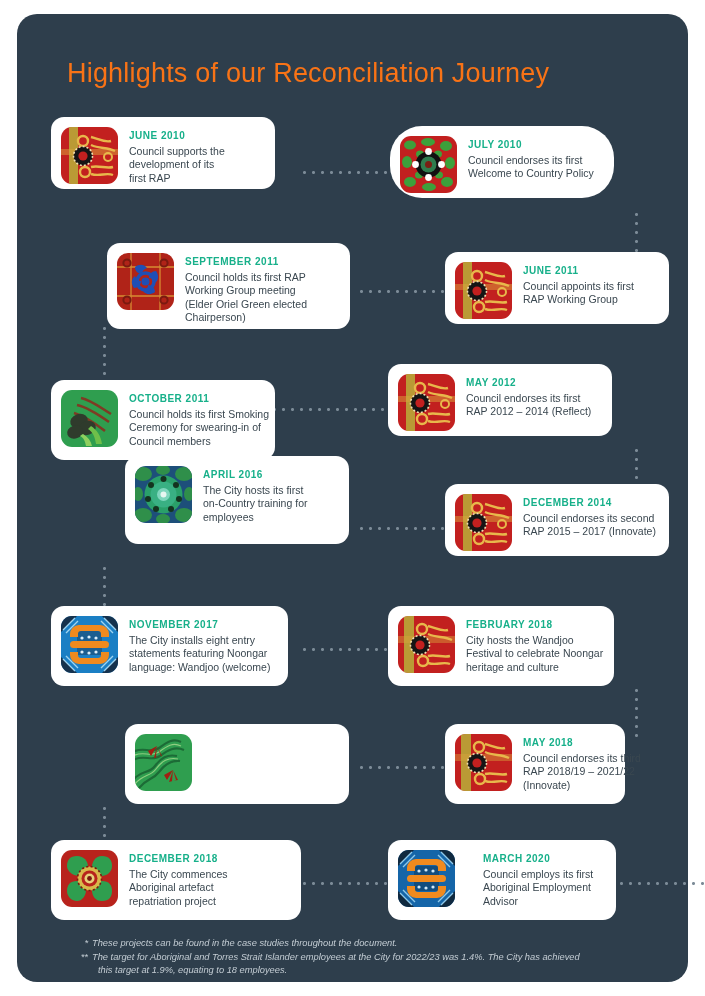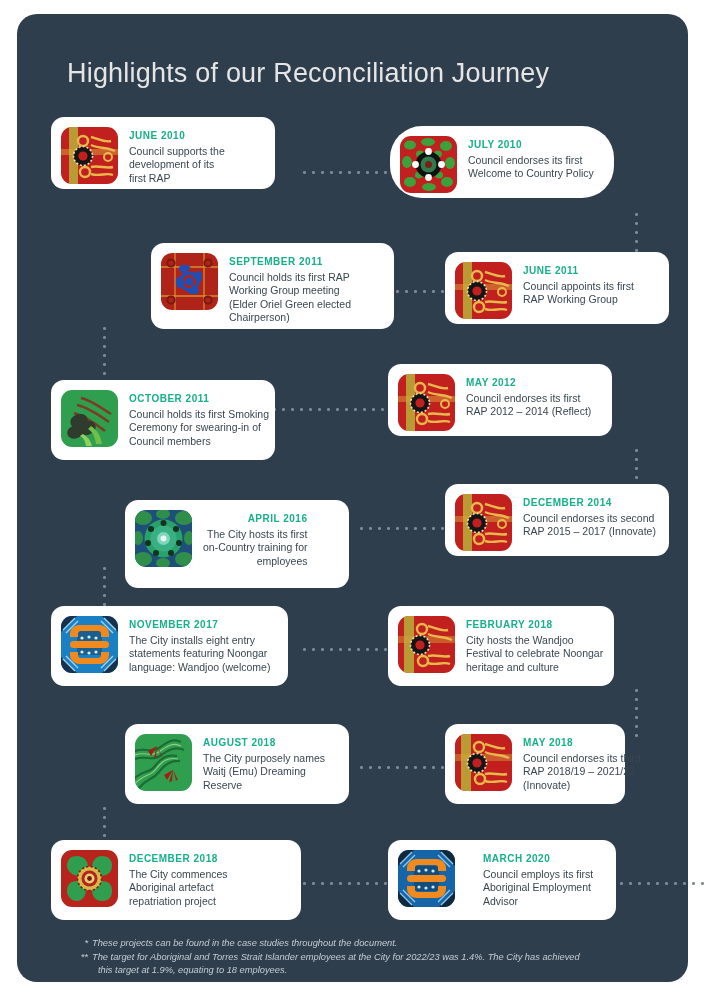--- a/index.html
+++ b/index.html
@@ -6,21 +6,21 @@
   body{width:705px;height:996px;font-family:"Liberation Sans",sans-serif;overflow:hidden;}
 
   #panel{
     position:absolute; left:17px; top:14px; width:671px; height:968px;
     background:#2e3e4c; border-radius:20px;
   }
 
   #title{
     position:absolute; left:50px; top:44px;
     font-size:27px; font-weight:400; letter-spacing:.2px;
-    color:#e5e5e5; white-space:nowrap;
+    color:#f97316; white-space:nowrap;
   }
 
   
   .dots-h{
     position:absolute; height:3px;
     background-image:radial-gradient(circle, #7c8b97 1.3px, rgba(0,0,0,0) 1.6px);
     background-size:9px 3px; background-repeat:repeat-x;
   }
   .dots-v{
     position:absolute; width:3px;
@@ -137,21 +137,21 @@
     </div>
     <div class="ctext">
       <div class="cdate">JULY 2010</div>
       <div class="cbody">
         <div>Council endorses its first</div>
           <div>Welcome to Country Policy</div>
       </div>
     </div>
   </div>
 
-  <div class="card" style="left:90px;top:229px;width:243px;height:86px;margin-left:44px;">
+  <div class="card" style="left:90px;top:229px;width:243px;height:86px;">
     <div class="thumb">
       <svg viewBox="0 0 57 57">
           <rect width="57" height="57" fill="#b02318"></rect>
       <g stroke="#e0a63a" stroke-width="1.3" fill="none" opacity=".8">
       <path d="M0 14h57M0 43h57M14 0v57M43 0v57"></path>
           </g>
       <g fill="#1f4fb5">
             <path d="M18 14c4-3 9-3 12 1-3 1-5 3-5 6-4 0-7-3-7-7z"></path>
       <path d="M39 18c3 4 3 9-1 12-1-3-3-5-6-5 0-4 3-7 7-7z"></path>
       <path d="M38 39c-4 3-9 3-12-1 3-1 5-3 5-6 4 0 7 3 7 7z"></path>
@@ -247,21 +247,21 @@
     </div>
     <div class="ctext">
       <div class="cdate">MAY 2012</div>
       <div class="cbody">
         <div>Council endorses its first</div>
           <div>RAP 2012 – 2014 (Reflect)</div>
       </div>
     </div>
   </div>
 
-  <div class="card" style="left:108px;top:486px;width:224px;height:88px;text-align:right;">
+  <div class="card" style="left:108px;top:442px;width:224px;height:88px;">
     <div class="thumb">
       <svg viewBox="0 0 57 57">
           <rect width="57" height="57" fill="#1d4f7a"></rect>
       <g fill="#2f8f4a">
             <ellipse cx="8" cy="8" rx="9" ry="7"></ellipse>
             <ellipse cx="49" cy="8" rx="9" ry="7"></ellipse>
             <ellipse cx="8" cy="49" rx="9" ry="7"></ellipse>
             <ellipse cx="49" cy="49" rx="9" ry="7"></ellipse>
       <ellipse cx="28" cy="4" rx="7" ry="5"></ellipse>
             <ellipse cx="28" cy="53" rx="7" ry="5"></ellipse>
@@ -394,28 +394,20 @@
       <g stroke="#a8d98c" stroke-width="1.2" fill="none" opacity=".8">
       <path d="M-2 22c10-6 18 2 26-4s14-10 22-6"></path>
             <path d="M0 50c8-10 15-7 21-15s12-12 22-10"></path>
           </g>
       <g fill="#a01f12">
         <path d="M22 12l4 10-7 2zM22 12l-9 5 3 5zM22 12l-1 11 6-1z"></path>
         <path d="M38 36l3 10-7 2zM38 36l-9 5 3 5zM38 36l-1 11 6-1z"></path>
       </g>
       </svg>
     </div>
-    <div class="ctext">
-      <div class="cdate">AUGUST 2018</div>
-      <div class="cbody">
-        <div>The City purposely names</div>
-          <div>Waitj (Emu) Dreaming</div>
-          <div>Reserve</div>
-      </div>
-    </div>
   </div>
 
   <div class="card" style="left:428px;top:710px;width:180px;height:80px;">
     <div class="thumb">
       <svg viewBox="0 0 57 57">
           <rect width="57" height="57" fill="#c2201f"></rect>
       <path d="M6 0h10v57H6z" fill="#b8b03a" opacity=".85"></path>
       <path d="M0 20h57v7H0z" fill="#d9a43c" opacity=".45"></path>
       <path d="M30 10c8 2 14 6 20 4M30 18c9 4 16 2 24 6M30 40c8-2 15 2 22 0M30 47c9 3 15-2 22 1" stroke="#e8b84b" stroke-width="2.4" fill="none"></path>
       <circle cx="24" cy="13" r="5" fill="none" stroke="#e8b84b" stroke-width="2.4"></circle>

